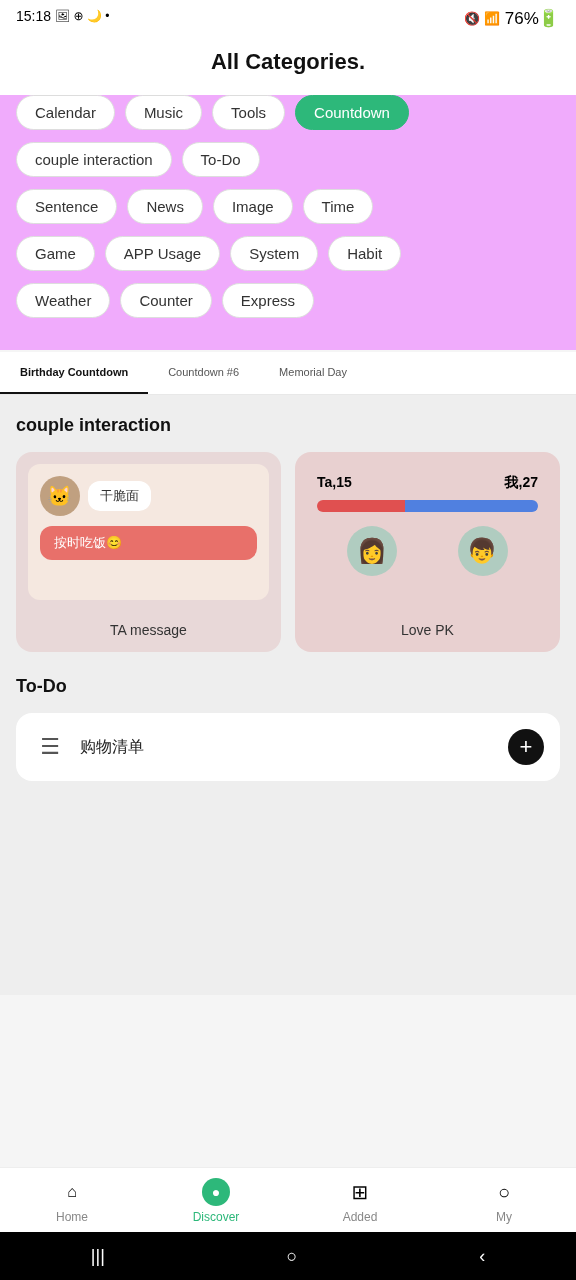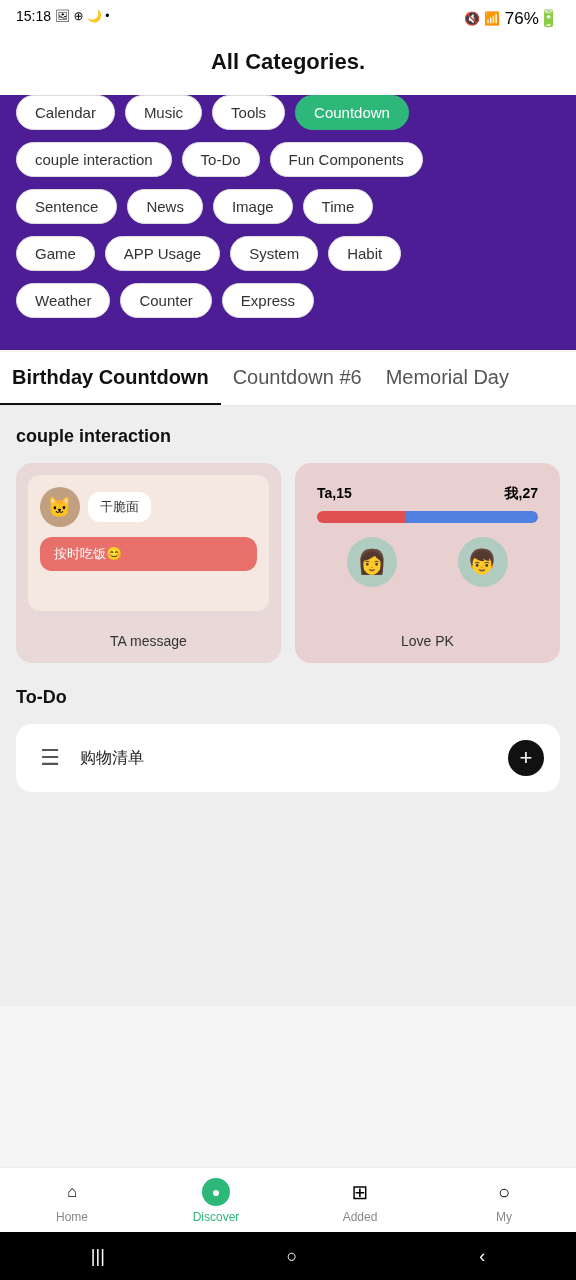--- a/index.html
+++ b/index.html
@@ -30,21 +30,21 @@
       background: #fff;
       text-align: center;
       padding: 16px 0 20px;
       font-size: 22px;
       font-weight: 600;
       color: #111;
     }
 
     
     .categories {
-      background: #4c1d95;
+      background: #f0abfc;
       padding: 0 16px 20px;
     }
     .category-row {
       display: flex;
       flex-wrap: nowrap;
       gap: 10px;
       margin-bottom: 12px;
     }
     .chip {
       border: 1.5px solid #ddd;
@@ -65,22 +65,22 @@
 
     
     .subcategory-tabs {
       background: #fff;
       display: flex;
       gap: 0;
       border-bottom: 1px solid #e8e8e8;
       margin-top: 2px;
     }
     .sub-tab {
-      padding: 14px 12px;
-      font-size: 20px;
+      padding: 14px 20px;
+      font-size: 11px;
       color: #555;
       cursor: pointer;
       white-space: nowrap;
     }
     .sub-tab.active {
       color: #111;
       font-weight: 600;
       border-bottom: 2px solid #111;
     }
 
@@ -325,21 +325,20 @@
 <div class="categories">
   <div class="category-row">
     <div class="chip">Calendar</div>
     <div class="chip">Music</div>
     <div class="chip">Tools</div>
     <div class="chip active">Countdown</div>
   </div>
   <div class="category-row">
     <div class="chip">couple interaction</div>
     <div class="chip">To-Do</div>
-    <div class="chip">Fun Components</div>
   </div>
   <div class="category-row">
     <div class="chip">Sentence</div>
     <div class="chip">News</div>
     <div class="chip">Image</div>
     <div class="chip">Time</div>
   </div>
   <div class="category-row">
     <div class="chip">Game</div>
     <div class="chip">APP Usage</div>

